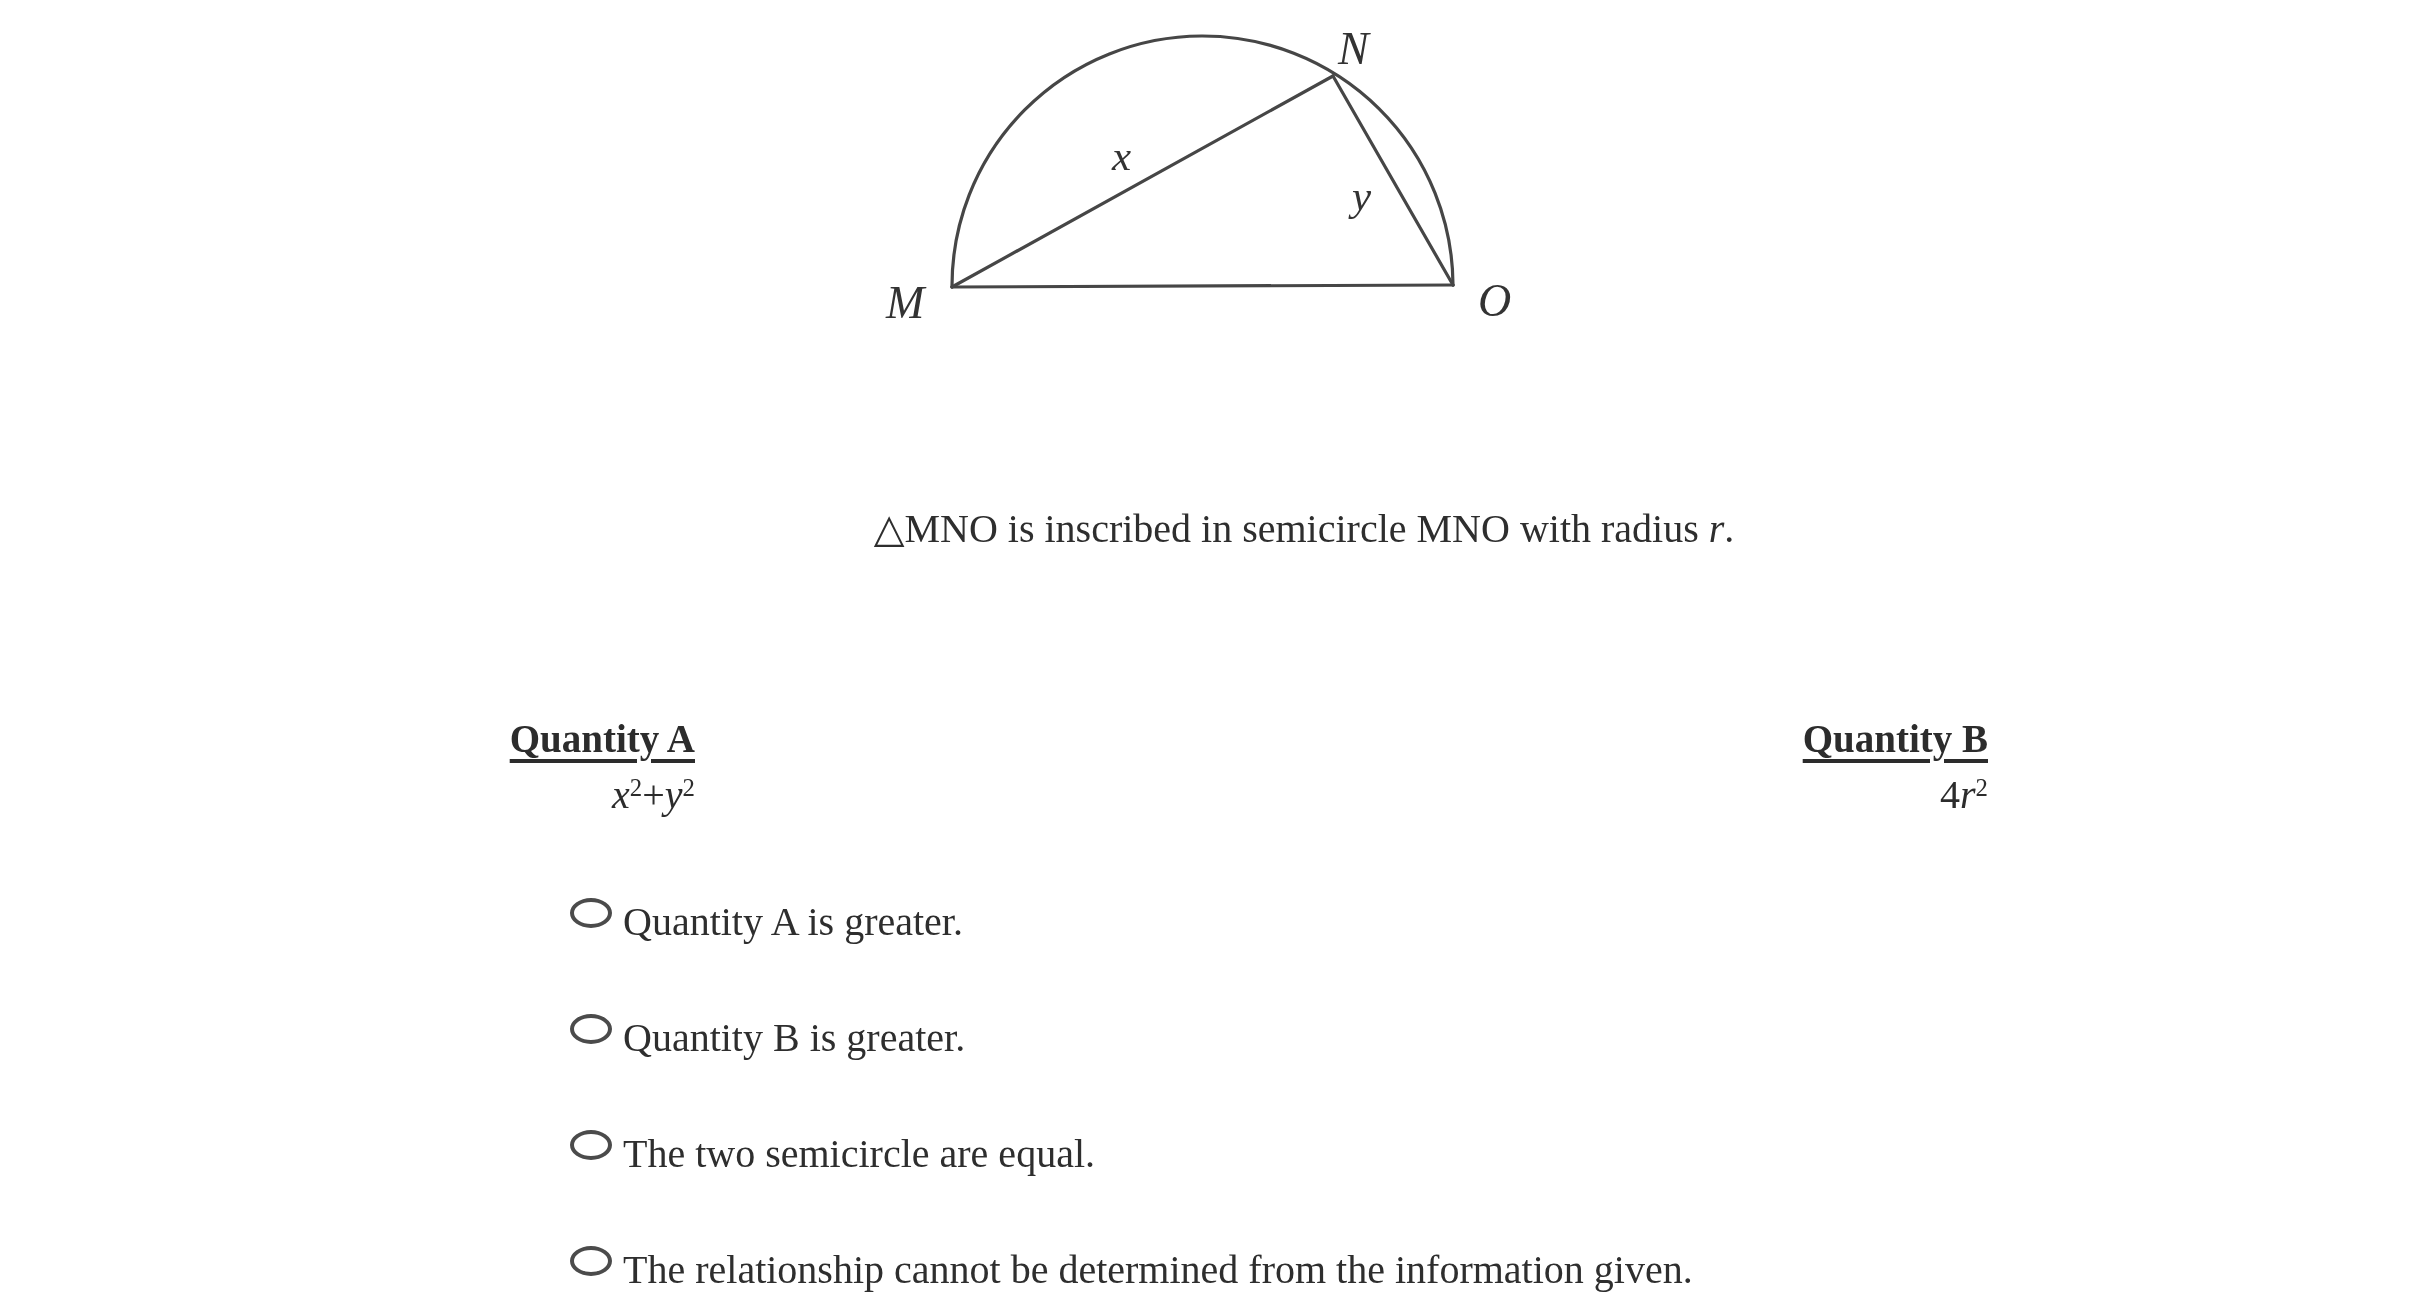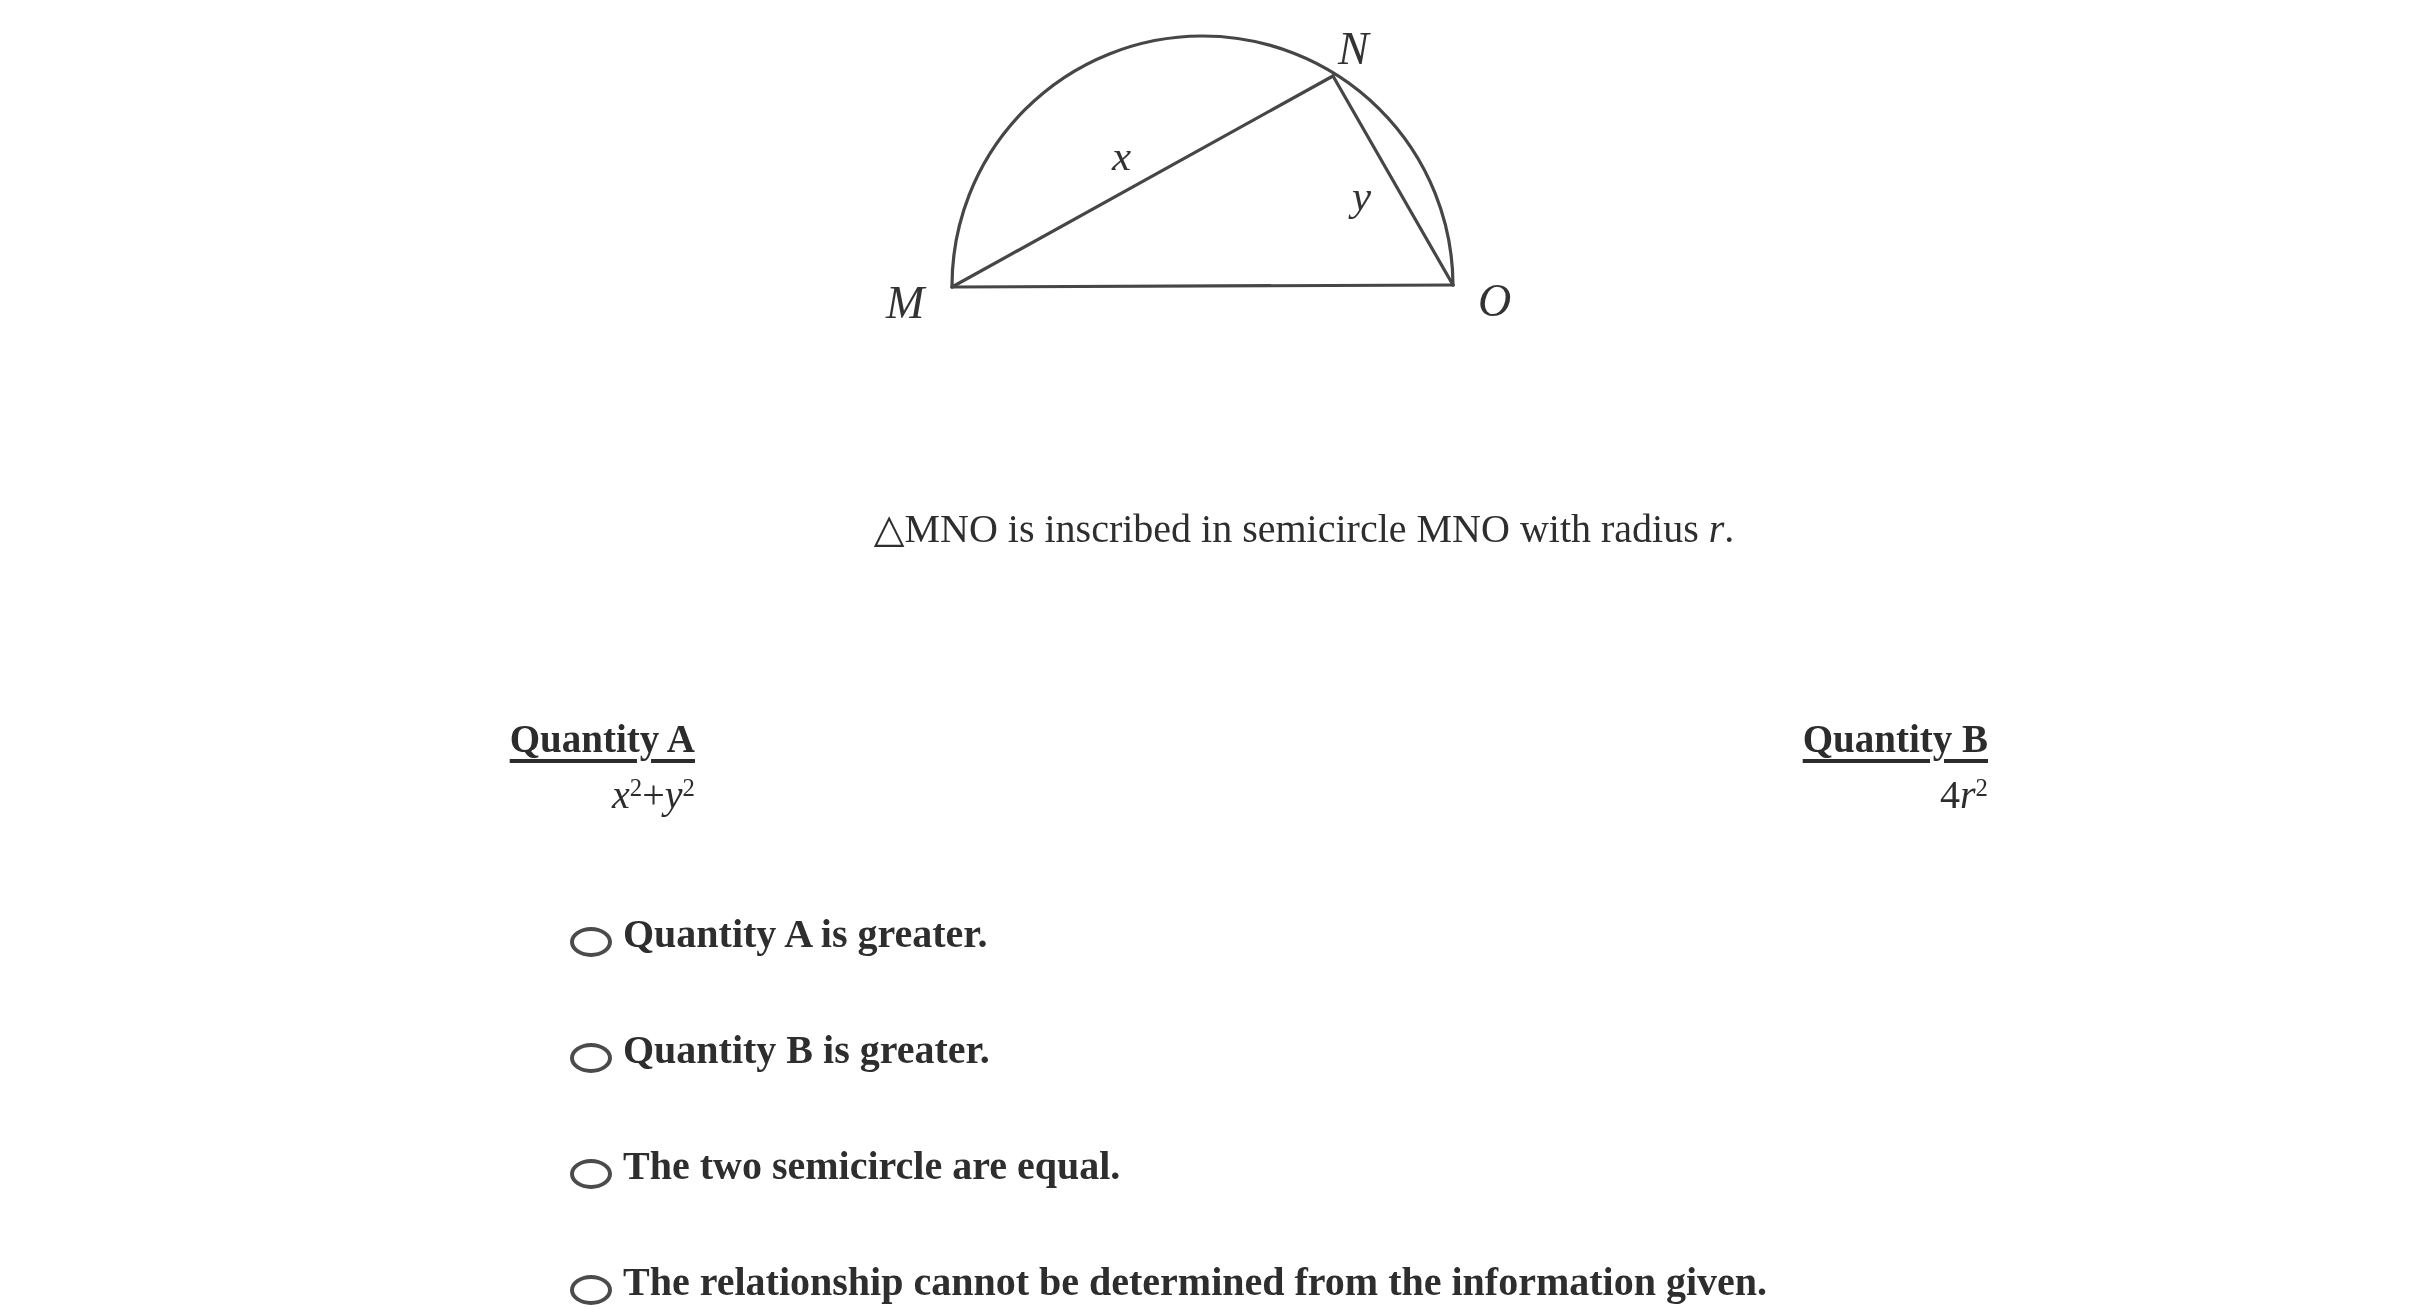--- a/index.html
+++ b/index.html
@@ -84,25 +84,24 @@
   }
 
   
   .options {
     position: absolute;
     left: 570px;
     top: 898px;
   }
   .option {
     display: flex;
-    align-items: flex-end;
+    align-items: flex-start;
     height: 59px;
     margin-bottom: 57px;
     cursor: pointer;
-    font-weight: bold;
   }
   .radio {
     flex: 0 0 auto;
     width: 34px;
     height: 22px;
     border: 4px solid #4b4b4b;
     border-radius: 50%;
     background: #ffffff;
     margin-right: 11px;
   }

